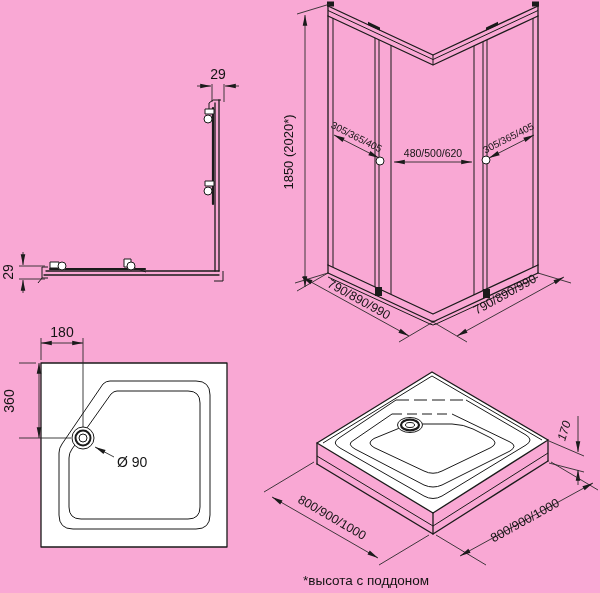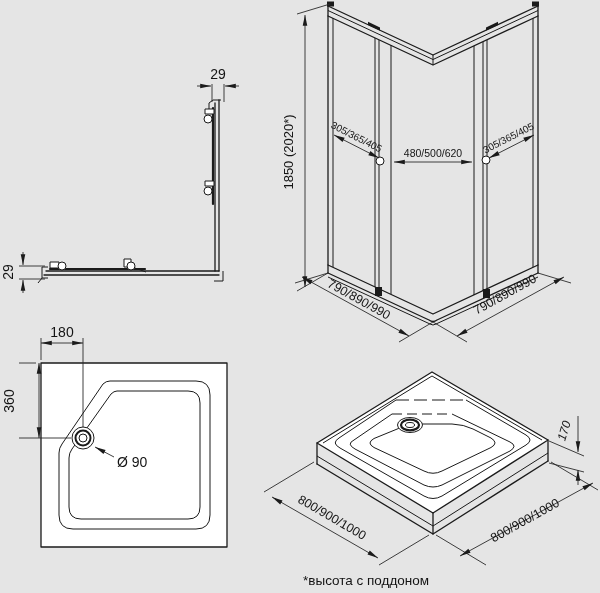--- a/index.html
+++ b/index.html
@@ -1,16 +1,16 @@
 <!DOCTYPE html>
 <html><head>
 <meta charset="utf-8">
 <style>
   html,body { margin:0; padding:0; background:#ffffff; }
-  #stage { width:600px; height:593px; background:#e5e5e5; position:relative; overflow:hidden; }
+  #stage { width:600px; height:593px; background:#f9a8d4; position:relative; overflow:hidden; }
   svg { display:block; }
   
   .o  { stroke:#1b1b1b; fill:none; stroke-width:1.3; stroke-linejoin:round; stroke-linecap:round; }
   .o2 { stroke:#1b1b1b; fill:none; stroke-width:2.2; stroke-linecap:round; }
   .i  { stroke:#1b1b1b; fill:none; stroke-width:1; stroke-linejoin:round; }
   .d  { stroke:#2a2a2a; fill:none; stroke-width:0.9; }
   .dash  { stroke-dasharray:13 5; }
   .dash2 { stroke-dasharray:10 5; }
   .wf { fill:#ffffff; }
   .dk { fill:#1b1b1b; stroke:none; }

